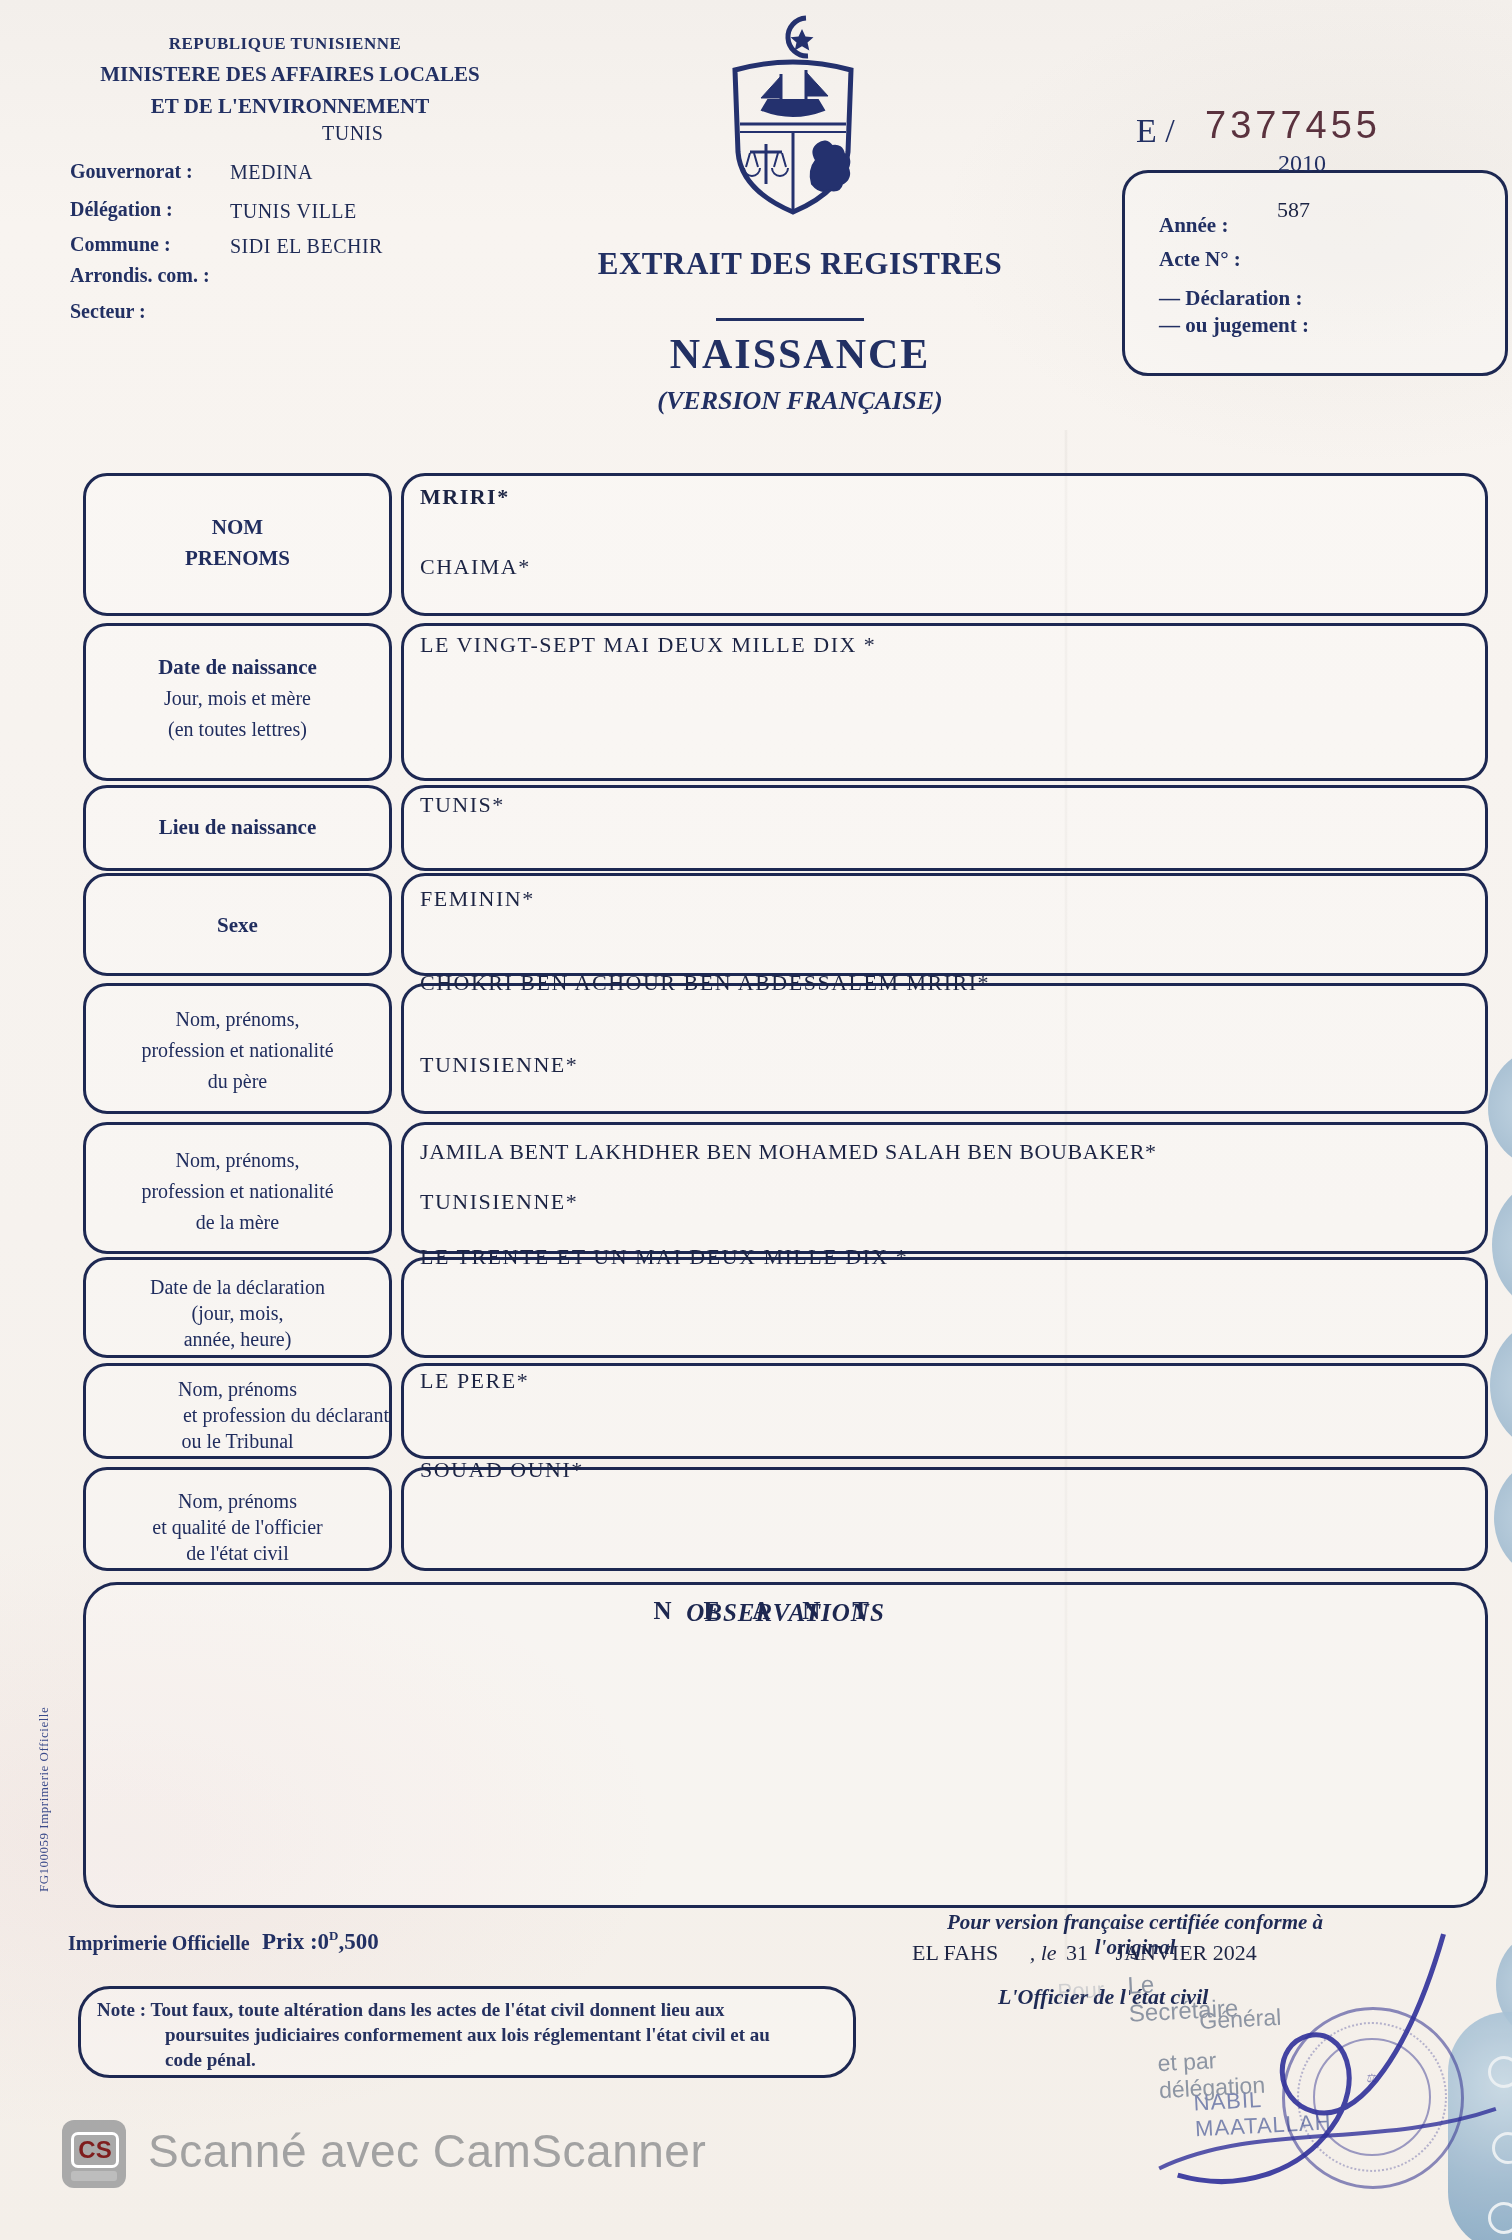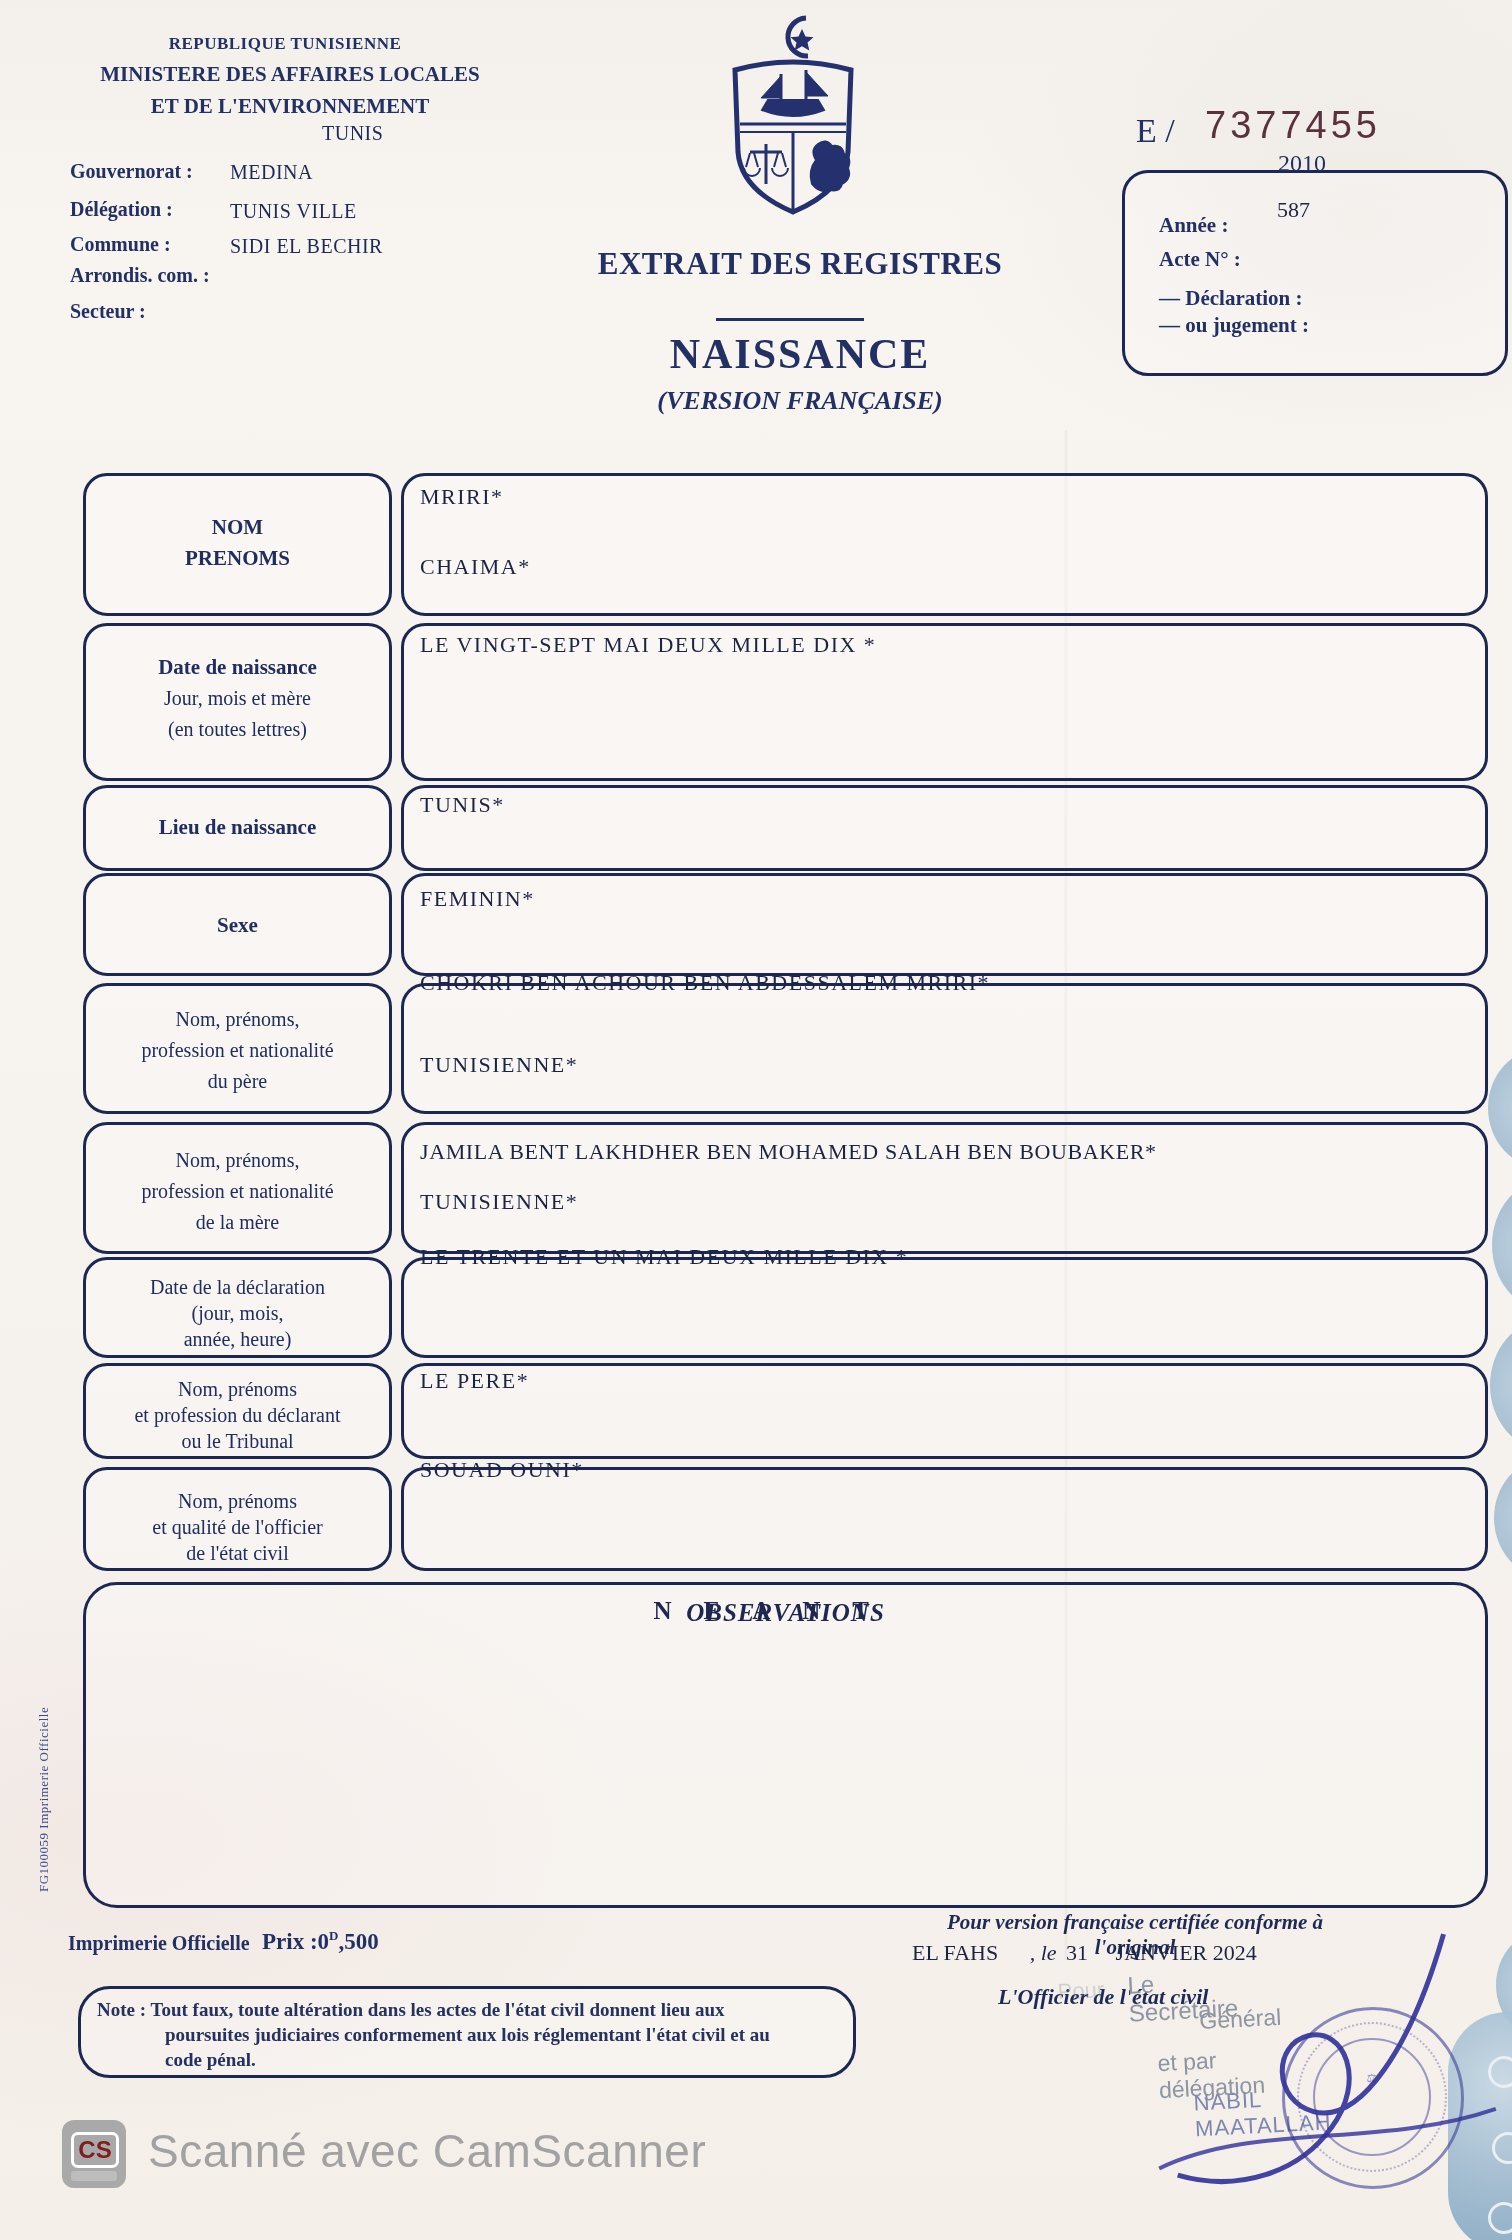--- a/index.html
+++ b/index.html
@@ -119,21 +119,21 @@
     <div class="abs b" style="left:34px;top:74px;font-size:21px;">Acte N° :</div>
     <div class="abs b" style="left:34px;top:113px;font-size:21px;">— Déclaration :</div>
     <div class="abs b" style="left:34px;top:140px;font-size:21px;">— ou jugement :</div>
   </div>
 
   <div class="box lblbox" style="top:473px;height:137px;">
     <div class="lbl-line b" style="margin-top:36px;font-size:21px;">NOM</div>
     <div class="lbl-line b" style="font-size:21px;">PRENOMS</div>
   </div>
   <div class="box valbox" style="top:473px;height:137px;">
-    <div class="val-line" style="top:8px;">MRIRI*</div>
+    <div class="val-line" style="top:8px;font-weight:bold;">MRIRI*</div>
     <div class="val-line" style="top:78px;">CHAIMA*</div>
   </div>
 
   <div class="box lblbox" style="top:623px;height:152px;">
     <div class="lbl-line b" style="margin-top:26px;font-size:21px;">Date de naissance</div>
     <div class="lbl-line">Jour, mois et mère</div>
     <div class="lbl-line">(en toutes lettres)</div>
   </div>
   <div class="box valbox" style="top:623px;height:152px;">
     <div class="val-line" style="top:6px;">LE VINGT-SEPT MAI  DEUX MILLE DIX *</div>
@@ -177,21 +177,21 @@
     <div class="lbl-line" style="margin-top:14px;line-height:26px;">Date de la déclaration</div>
     <div class="lbl-line" style="line-height:26px;">(jour, mois,</div>
     <div class="lbl-line" style="line-height:26px;">année, heure)</div>
   </div>
   <div class="box valbox" style="top:1257px;height:95px;">
     <div class="val-line" style="top:-16px;">LE TRENTE ET UN MAI  DEUX MILLE DIX *</div>
   </div>
 
   <div class="box lblbox" style="top:1363px;height:90px;">
     <div class="lbl-line" style="margin-top:10px;line-height:26px;">Nom, prénoms</div>
-    <div class="lbl-line" style="line-height:26px;">et profession du déclarant</div>
+    <div class="lbl-line" style="line-height:26px;text-align:right;">et profession du déclarant</div>
     <div class="lbl-line" style="line-height:26px;">ou le Tribunal</div>
   </div>
   <div class="box valbox" style="top:1363px;height:90px;">
     <div class="val-line" style="top:2px;">LE PERE*</div>
   </div>
 
   <div class="box lblbox" style="top:1467px;height:98px;">
     <div class="lbl-line" style="margin-top:18px;line-height:26px;">Nom, prénoms</div>
     <div class="lbl-line" style="line-height:26px;">et qualité de l'officier</div>
     <div class="lbl-line" style="line-height:26px;">de l'état civil</div>

